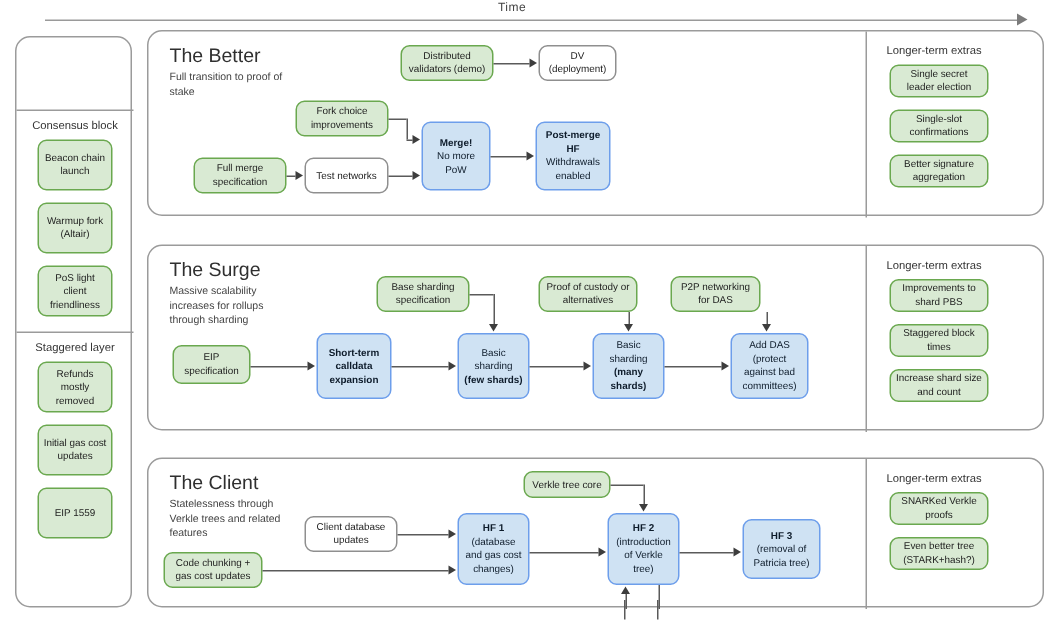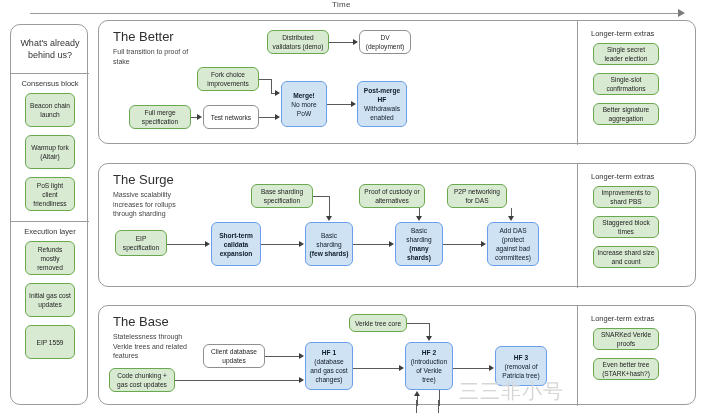--- a/index.html
+++ b/index.html
@@ -56,36 +56,35 @@
 </head>
 <body>
 
 <div id="root">
 
   <div class="timeline"></div>
   <div class="timeline-arrow"></div>
   <div class="timeline-label">Time</div>
 
   <div class="panel sidebar">
-    <div class="side-head">What's already behind us?</div>
     <div class="side-sep" style="top:48px;"></div>
     <div class="side-subtitle" style="top:54px;">Consensus block</div>
 
     <div class="node green" style="left:14px;top:68px;width:50px;height:34px;">
       <span>Beacon chain launch</span>
     </div>
     <div class="node green" style="left:14px;top:110px;width:50px;height:34px;">
       <span>Warmup fork (Altair)</span>
     </div>
     <div class="node green" style="left:14px;top:152px;width:50px;height:34px;">
       <span>PoS light client friendliness</span>
     </div>
 
     <div class="side-sep" style="top:196px;"></div>
-    <div class="side-subtitle" style="top:202px;">Execution layer</div>
+    <div class="side-subtitle" style="top:202px;">Staggered layer</div>
 
     <div class="node green" style="left:14px;top:216px;width:50px;height:34px;">
       <span>Refunds mostly removed</span>
     </div>
     <div class="node green" style="left:14px;top:258px;width:50px;height:34px;">
       <span>Initial gas cost updates</span>
     </div>
     <div class="node green" style="left:14px;top:300px;width:50px;height:34px;">
       <span>EIP 1559</span>
     </div>
@@ -211,21 +210,21 @@
     </div>
     <div class="node green" style="left:494px;top:52px;width:66px;height:22px;">
       <span>Staggered block times</span>
     </div>
     <div class="node green" style="left:494px;top:82px;width:66px;height:22px;">
       <span>Increase shard size and count</span>
     </div>
   </div>
 
   <div class="panel" style="left:98px;top:305px;width:598px;height:100px;">
-    <div style="position:absolute;left:14px;top:8px;" class="stage-title">The Base</div>
+    <div style="position:absolute;left:14px;top:8px;" class="stage-title">The Client</div>
     <div style="position:absolute;left:14px;top:26px;width:80px;" class="stage-sub">Statelessness through Verkle trees and related features</div>
 
     <div class="node green" style="left:250px;top:8px;width:58px;height:18px;">
       <span>Verkle tree core</span>
     </div>
     <div class="node plain" style="left:104px;top:38px;width:62px;height:24px;">
       <span>Client database updates</span>
     </div>
     <div class="node green" style="left:10px;top:62px;width:66px;height:24px;">
       <span>Code chunking + gas cost updates</span>
@@ -269,14 +268,13 @@
       <span>SNARKed Verkle proofs</span>
     </div>
     <div class="node green" style="left:494px;top:52px;width:66px;height:22px;">
       <span>Even better tree (STARK+hash?)</span>
     </div>
   </div>
 
   <div class="edge ev" style="left:416px;top:400px;height:13px;"></div>
   <div class="edge ev" style="left:438px;top:400px;height:13px;"></div>
 
-  <div class="watermark">三三非小号</div>
 </div>
 
 </body></html>

